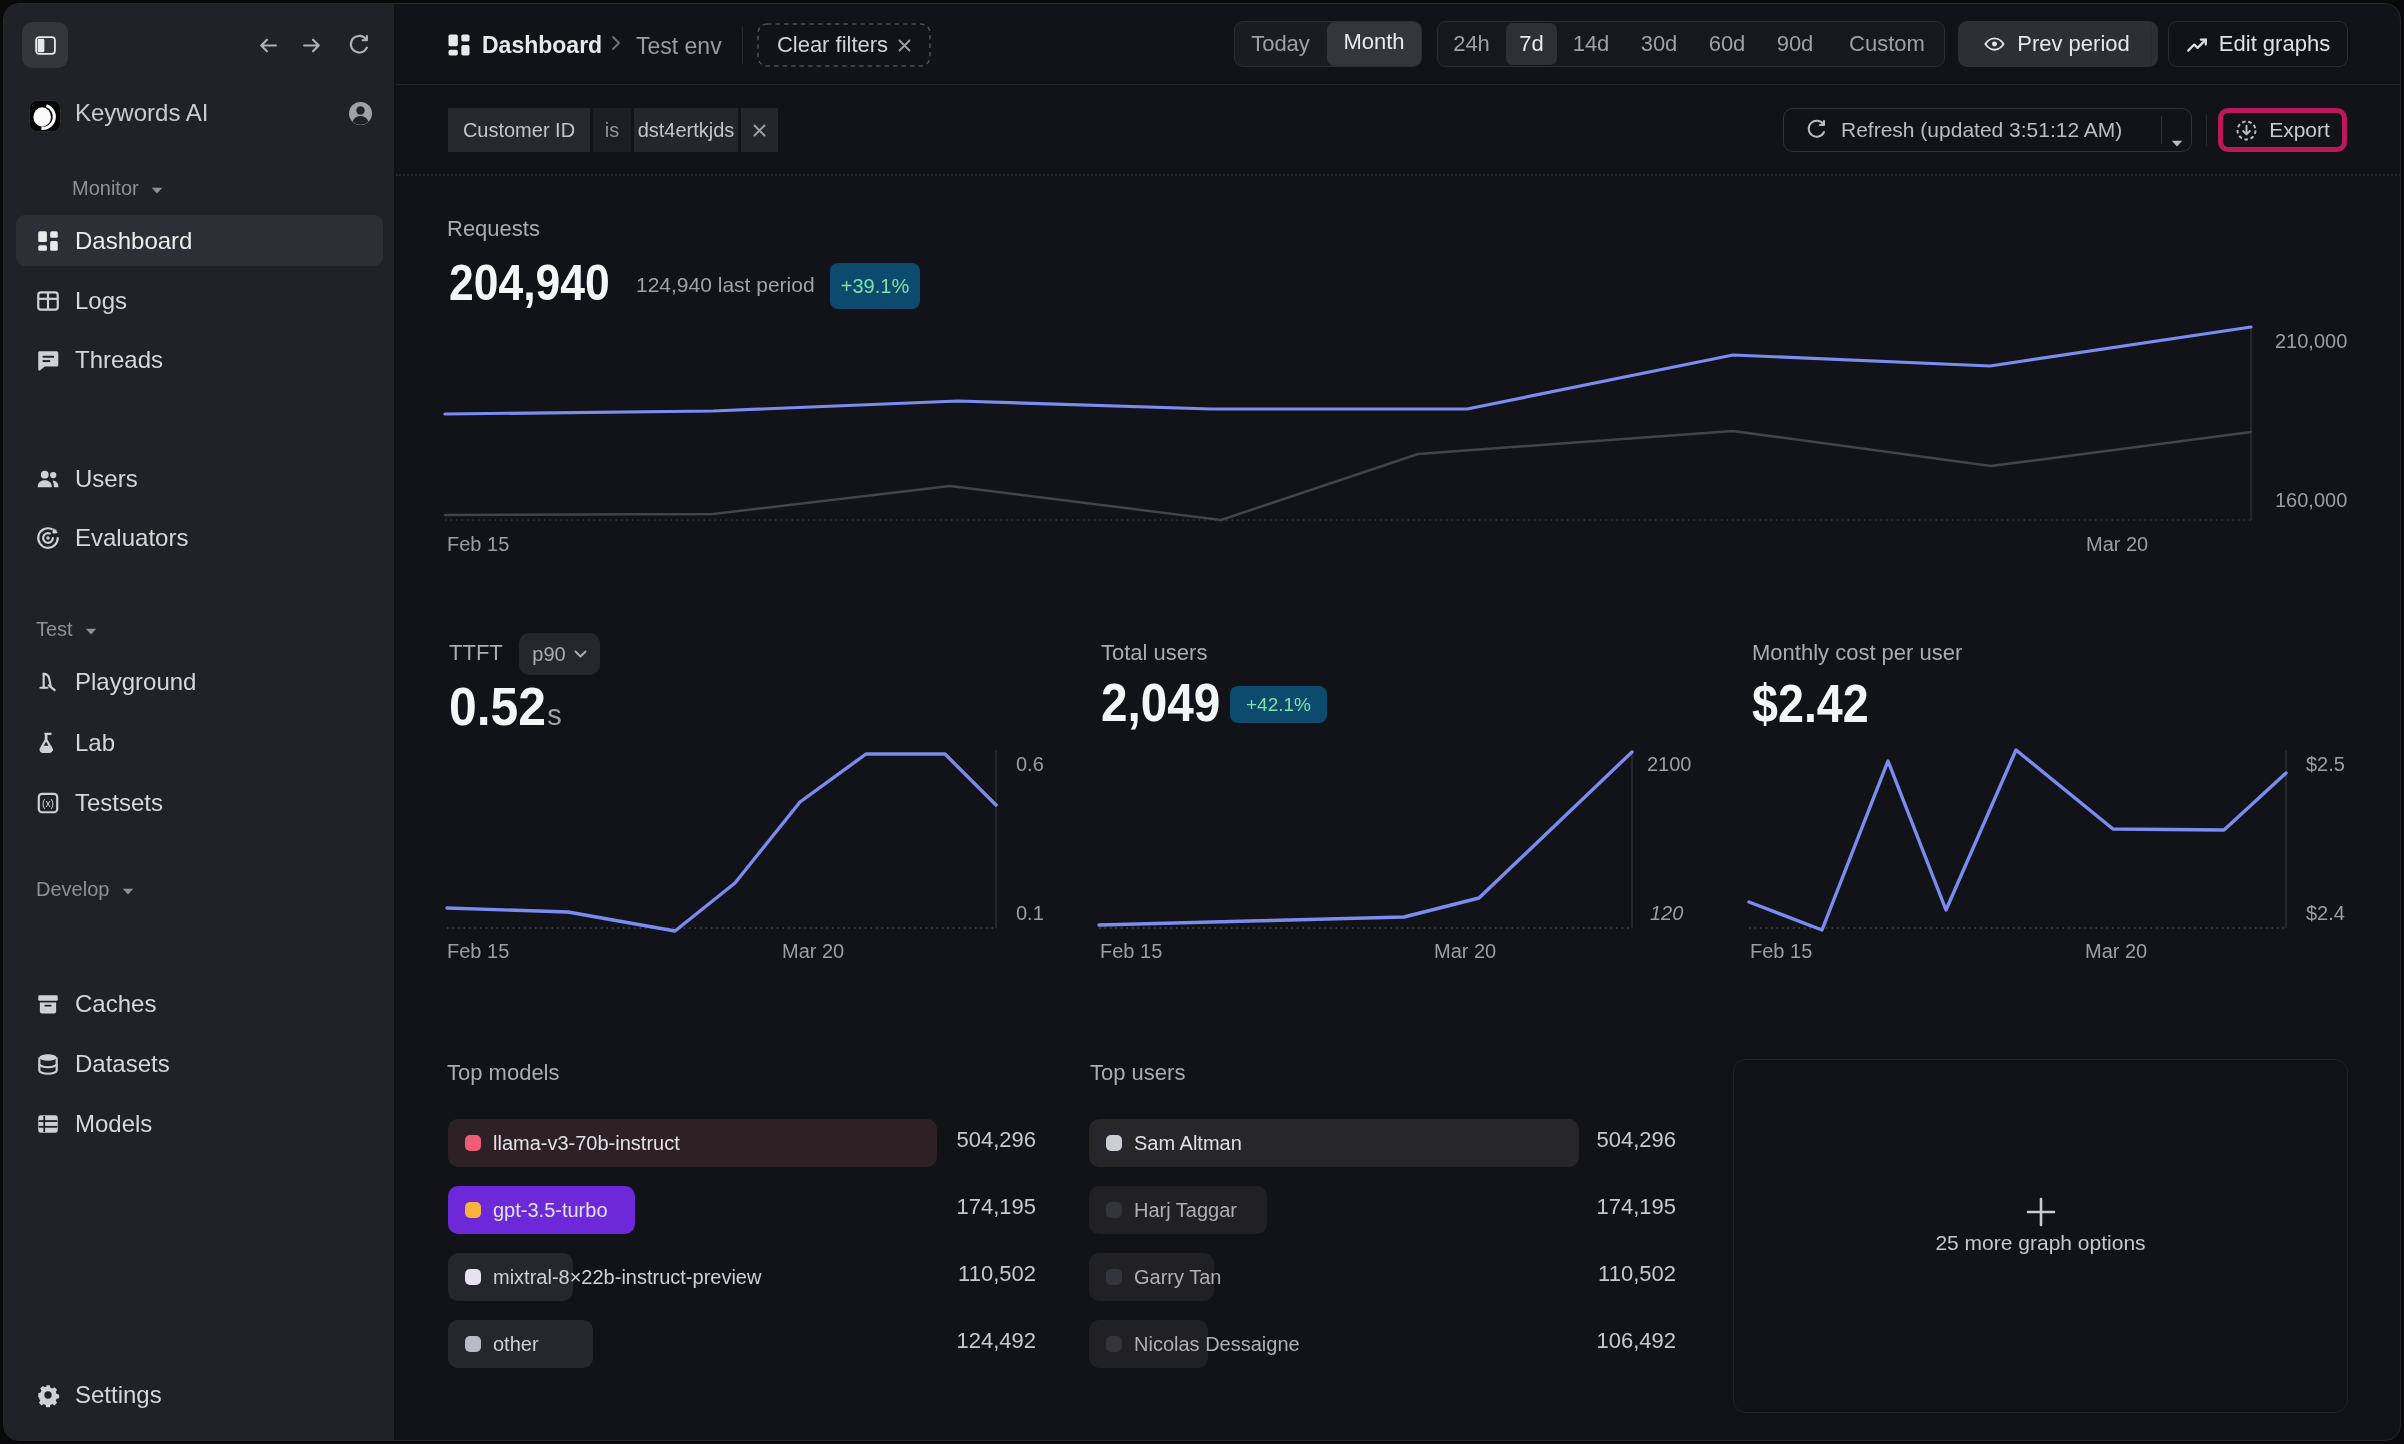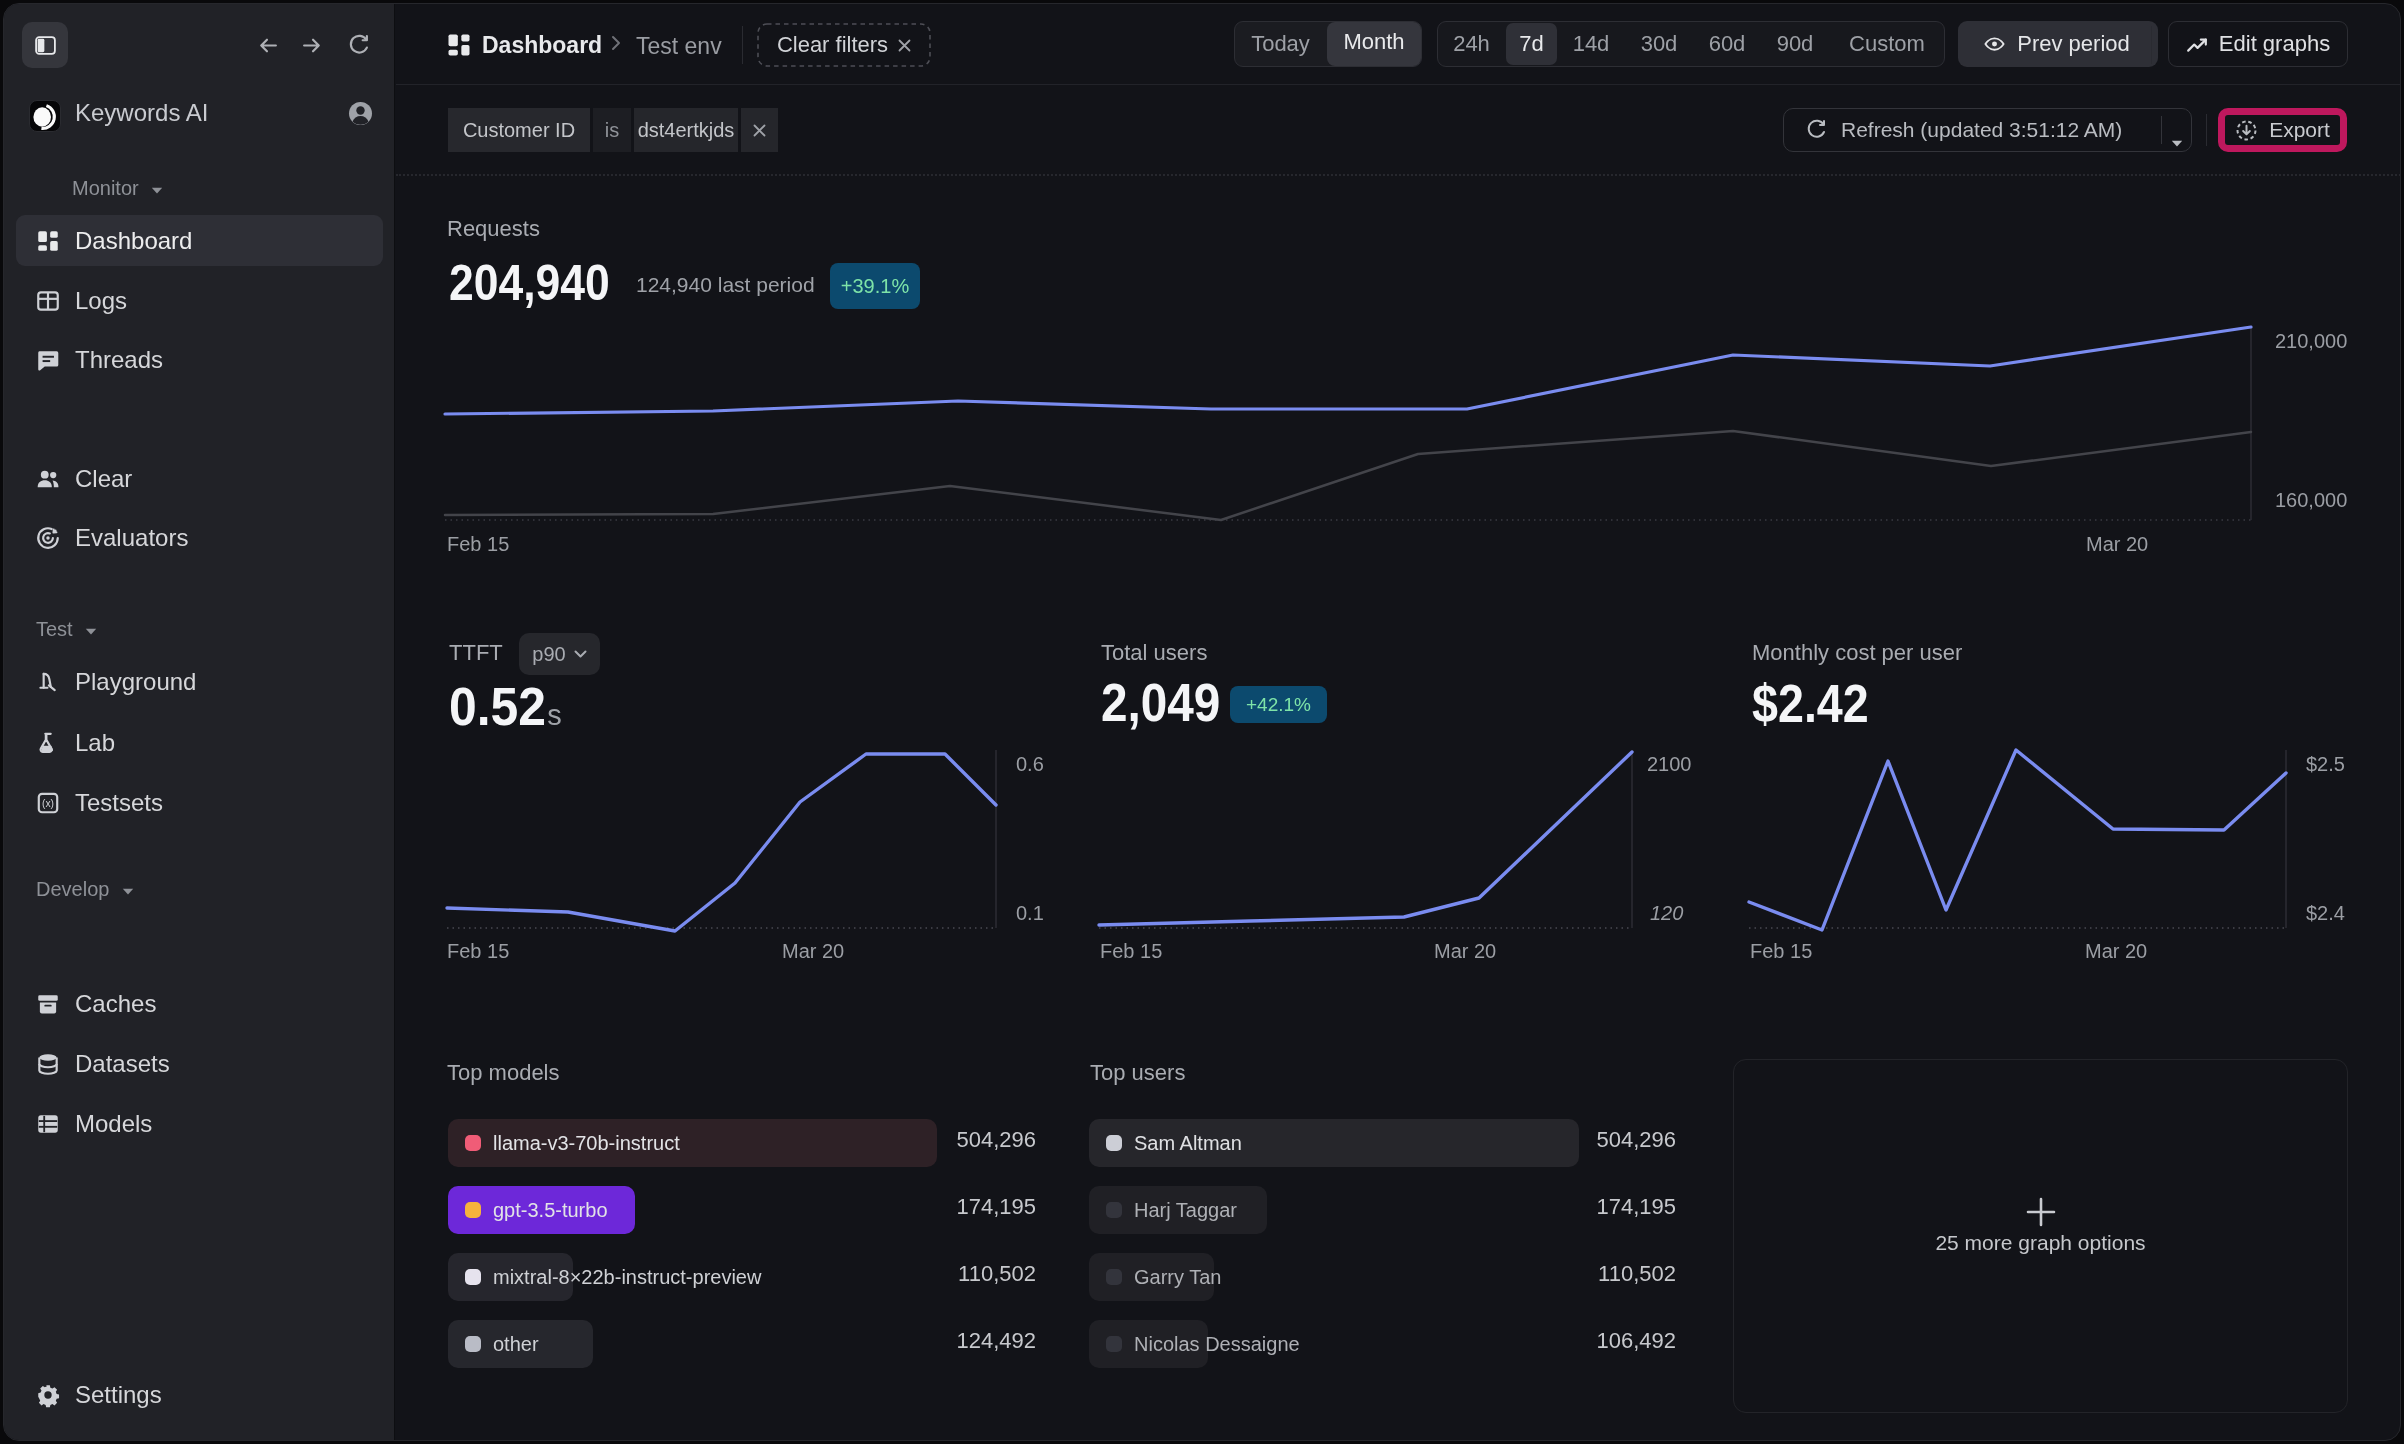--- a/index.html
+++ b/index.html
@@ -82,21 +82,21 @@
           </svg></span>
         <span class="lbl">Threads</span>
       </div>
       <div class="navitem" style="top:449px">
         <span class="ic"><svg width="24" height="24" viewBox="0 0 24 24" fill="none">
             <circle cx="9" cy="8" r="3.6" fill="#cfd1d6"></circle>
             <path d="M2.5 19c0-3.6 2.9-5.8 6.5-5.8s6.5 2.2 6.5 5.8v.5h-13Z" fill="#cfd1d6"></path>
             <circle cx="16.8" cy="8.4" r="2.9" fill="#cfd1d6"></circle>
             <path d="M16.2 13.4c3.1.2 5.4 2.2 5.4 5.3v.8h-4.2c0-2.5-.4-4.6-1.2-6.1Z" fill="#cfd1d6"></path>
           </svg></span>
-        <span class="lbl">Clear</span>
+        <span class="lbl">Users</span>
       </div>
       <div class="navitem" style="top:508px">
         <span class="ic"><svg width="24" height="24" viewBox="0 0 24 24" fill="none">
             <path d="M21 12a9 9 0 1 1-5.6-8.3" stroke="#cfd1d6" stroke-width="2" stroke-linecap="round"></path>
             <path d="M16.5 12a4.5 4.5 0 1 1-2.8-4.2" stroke="#cfd1d6" stroke-width="2" stroke-linecap="round"></path>
             <circle cx="12" cy="12" r="1.6" fill="#cfd1d6"></circle>
             <path d="M17 7l2-2M17 7l.3-2.8M17 7l2.8-.3" stroke="#cfd1d6" stroke-width="1.8" stroke-linecap="round"></path>
           </svg></span>
         <span class="lbl">Evaluators</span>
       </div>
@@ -217,21 +217,21 @@
           <path d="M19 2v4h-4" stroke="#b9bcc1" stroke-width="2" stroke-linecap="round" stroke-linejoin="round"></path>
         </svg>
       </span>
       <span style="margin-left:14px">Refresh (updated 3:51:12 AM)</span>
 <span style="position:absolute;right:29px;top:7px;bottom:7px;border-left:1px solid #33343a"></span>
 <span style="position:absolute;right:8px;top:19px"><svg width="12" height="7" viewBox="0 0 12 7">
           <path d="M0.8 0.8h10.4L6 6.4Z" fill="#b9bcc1"></path>
         </svg></span>
     </div>
     <div class="abs" style="left:2202px;top:110px;width:0px;height:32px;border-left:1px solid #2a2b31"></div>
-    <div class="abs" style="left:2214px;top:104px;width:129px;height:44px;border:7px solid #be185d;border-radius:10px;display:flex;align-items:center;justify-content:center;gap:11px;color:#c9cbcf;font-size:21px"><svg width="23" height="23" viewBox="0 0 22 22" fill="none">
+    <div class="abs" style="left:2214px;top:104px;width:129px;height:44px;border:5px solid #be185d;border-radius:10px;display:flex;align-items:center;justify-content:center;gap:11px;color:#c9cbcf;font-size:21px"><svg width="23" height="23" viewBox="0 0 22 22" fill="none">
         <circle cx="11" cy="11" r="8.6" stroke="#b9bcc1" stroke-width="1.9" stroke-dasharray="3.4 2.6"></circle>
         <path d="M11 6.5v8M7.8 11.5l3.2 3.2 3.2-3.2" stroke="#b9bcc1" stroke-width="1.9" fill="none" stroke-linecap="round" stroke-linejoin="round"></path>
       </svg>Export</div>
 <div class="title" style="left:443px;top:213.5px;">Requests</div>
     <div class="big" style="left:445px;top:254px;font-size:50px;transform:scaleX(0.89)">204,940</div>
     <div class="abs" style="left:632px;top:270px;color:#9fa2a8;font-size:21px;line-height:1">124,940 last period</div>
     <div class="pill" style="left:826px;top:259px;width:90px;height:46px;font-size:20px">+39.1%</div>
     <svg class="abs" style="left:436px;top:316px;width:1825px;height:235px;" width="1825" height="235" viewBox="0 0 1825 235" fill="none">
 <line x1="5" y1="200" x2="1811" y2="200" stroke="#3a3b42" stroke-width="1.6" stroke-dasharray="1.5 4"></line>
 <line x1="1811" y1="7" x2="1811" y2="200" stroke="#2c2d33" stroke-width="1.5"></line>

